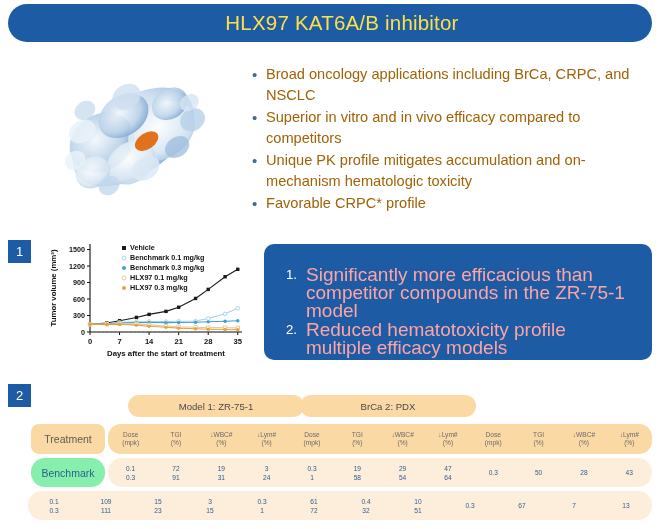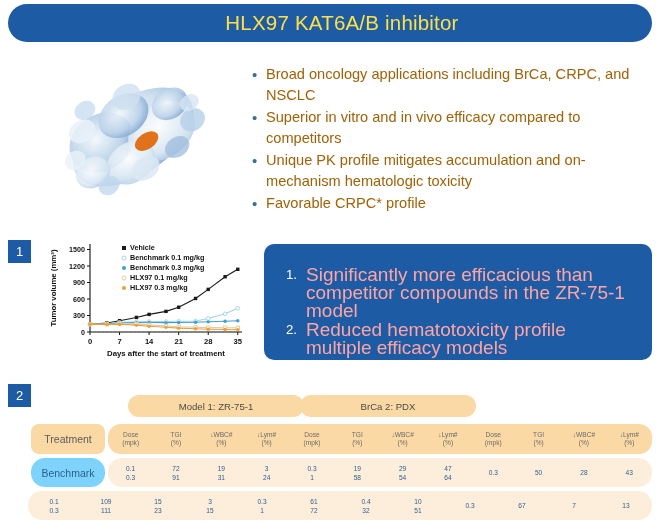--- a/index.html
+++ b/index.html
@@ -109,21 +109,21 @@
   }
   .label-pill {
     background: #fbd9a5; border-radius: 8px;
     width: 74px; height: 30px;
     display: flex; align-items: center; justify-content: center;
     color: #5b5b5b; font-size: 10.5px;
   }
   .label-plain {
     width: 74px; height: 29px;
     display: flex; align-items: center; justify-content: center;
-    background: #7dd3fc; border-radius: 14px;
+    background: #86efac; border-radius: 14px;
     color: #2c5f91; font-size: 10.5px;
   }
 </style>
 </head>
 <body>
 
 <div id="page">
 
   <div class="banner">
     <span class="banner-title">HLX97 KAT6A/B inhibitor</span>

